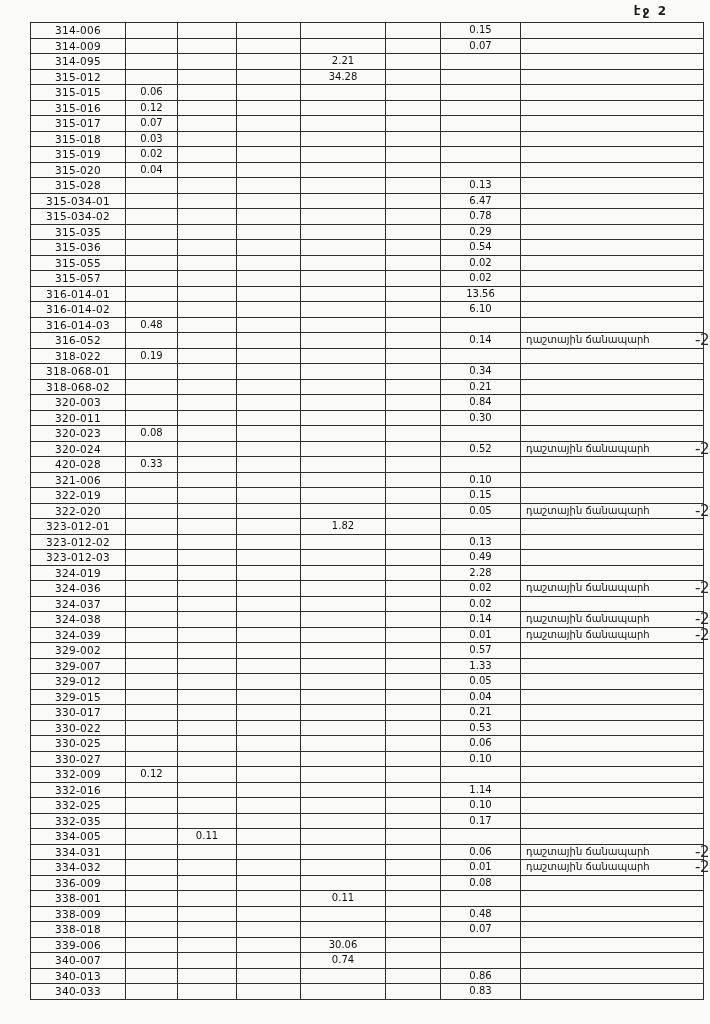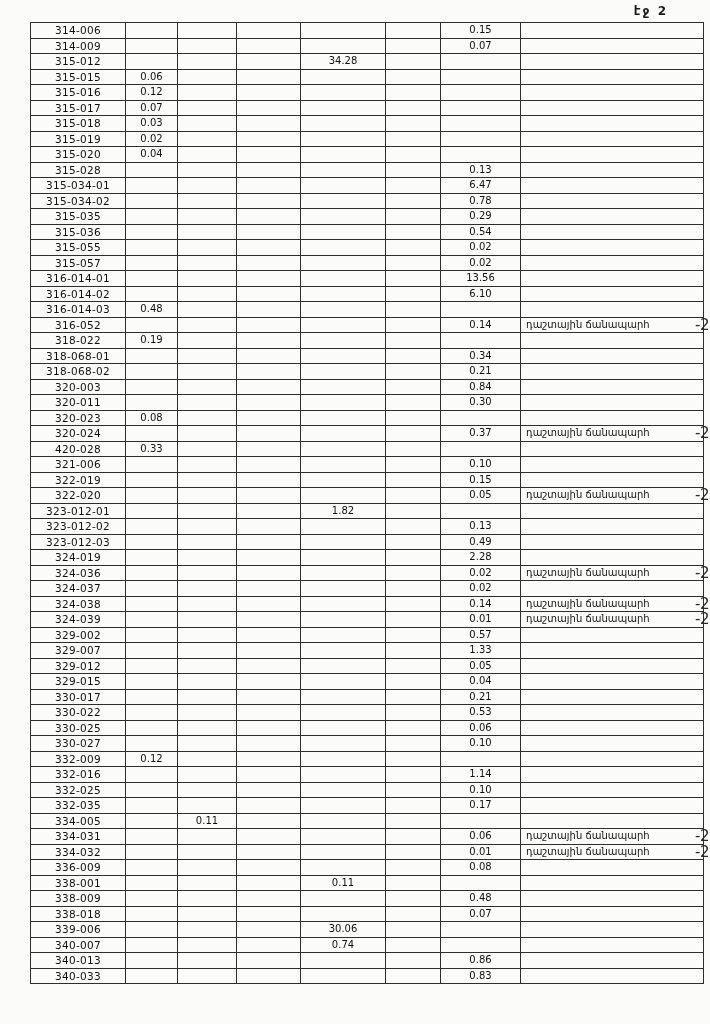--- a/index.html
+++ b/index.html
@@ -105,20 +105,33 @@
       <td class="num"></td>
       <td class="num"></td>
       <td class="num"></td>
       <td class="num">0.07</td>
       <td class="note-cell">
         <span class="note-text"></span>
         
       </td>
     </tr>
         <tr>
+      <td class="code">314-095</td>
+      <td class="num"></td>
+      <td class="num"></td>
+      <td class="num"></td>
+      <td class="num">2.21</td>
+      <td class="num"></td>
+      <td class="num"></td>
+      <td class="note-cell">
+        <span class="note-text"></span>
+        
+      </td>
+    </tr>
+        <tr>
       <td class="code">315-012</td>
       <td class="num"></td>
       <td class="num"></td>
       <td class="num"></td>
       <td class="num">34.28</td>
       <td class="num"></td>
       <td class="num"></td>
       <td class="note-cell">
         <span class="note-text"></span>
         
@@ -423,21 +436,21 @@
         
       </td>
     </tr>
         <tr>
       <td class="code">320-024</td>
       <td class="num"></td>
       <td class="num"></td>
       <td class="num"></td>
       <td class="num"></td>
       <td class="num"></td>
-      <td class="num">0.37</td>
+      <td class="num">0.52</td>
       <td class="note-cell">
         <span class="note-text">դաշտային ճանապարհ</span>
         <span class="edge-mark">-20</span>
       </td>
     </tr>
         <tr>
       <td class="code">420-028</td>
       <td class="num">0.33</td>
       <td class="num"></td>
       <td class="num"></td>

